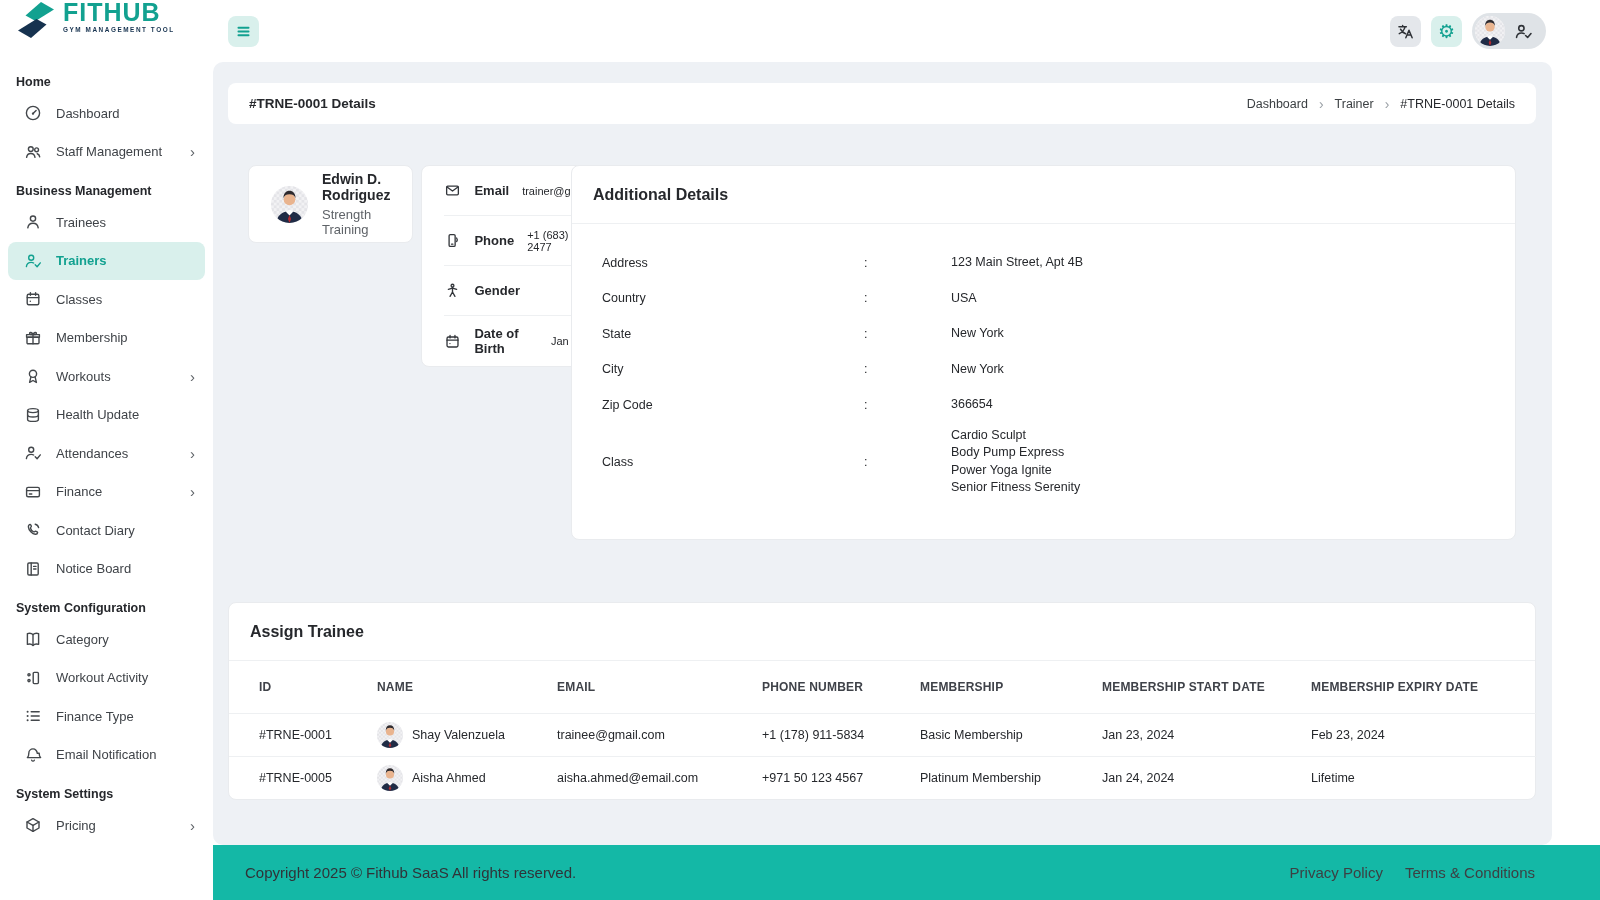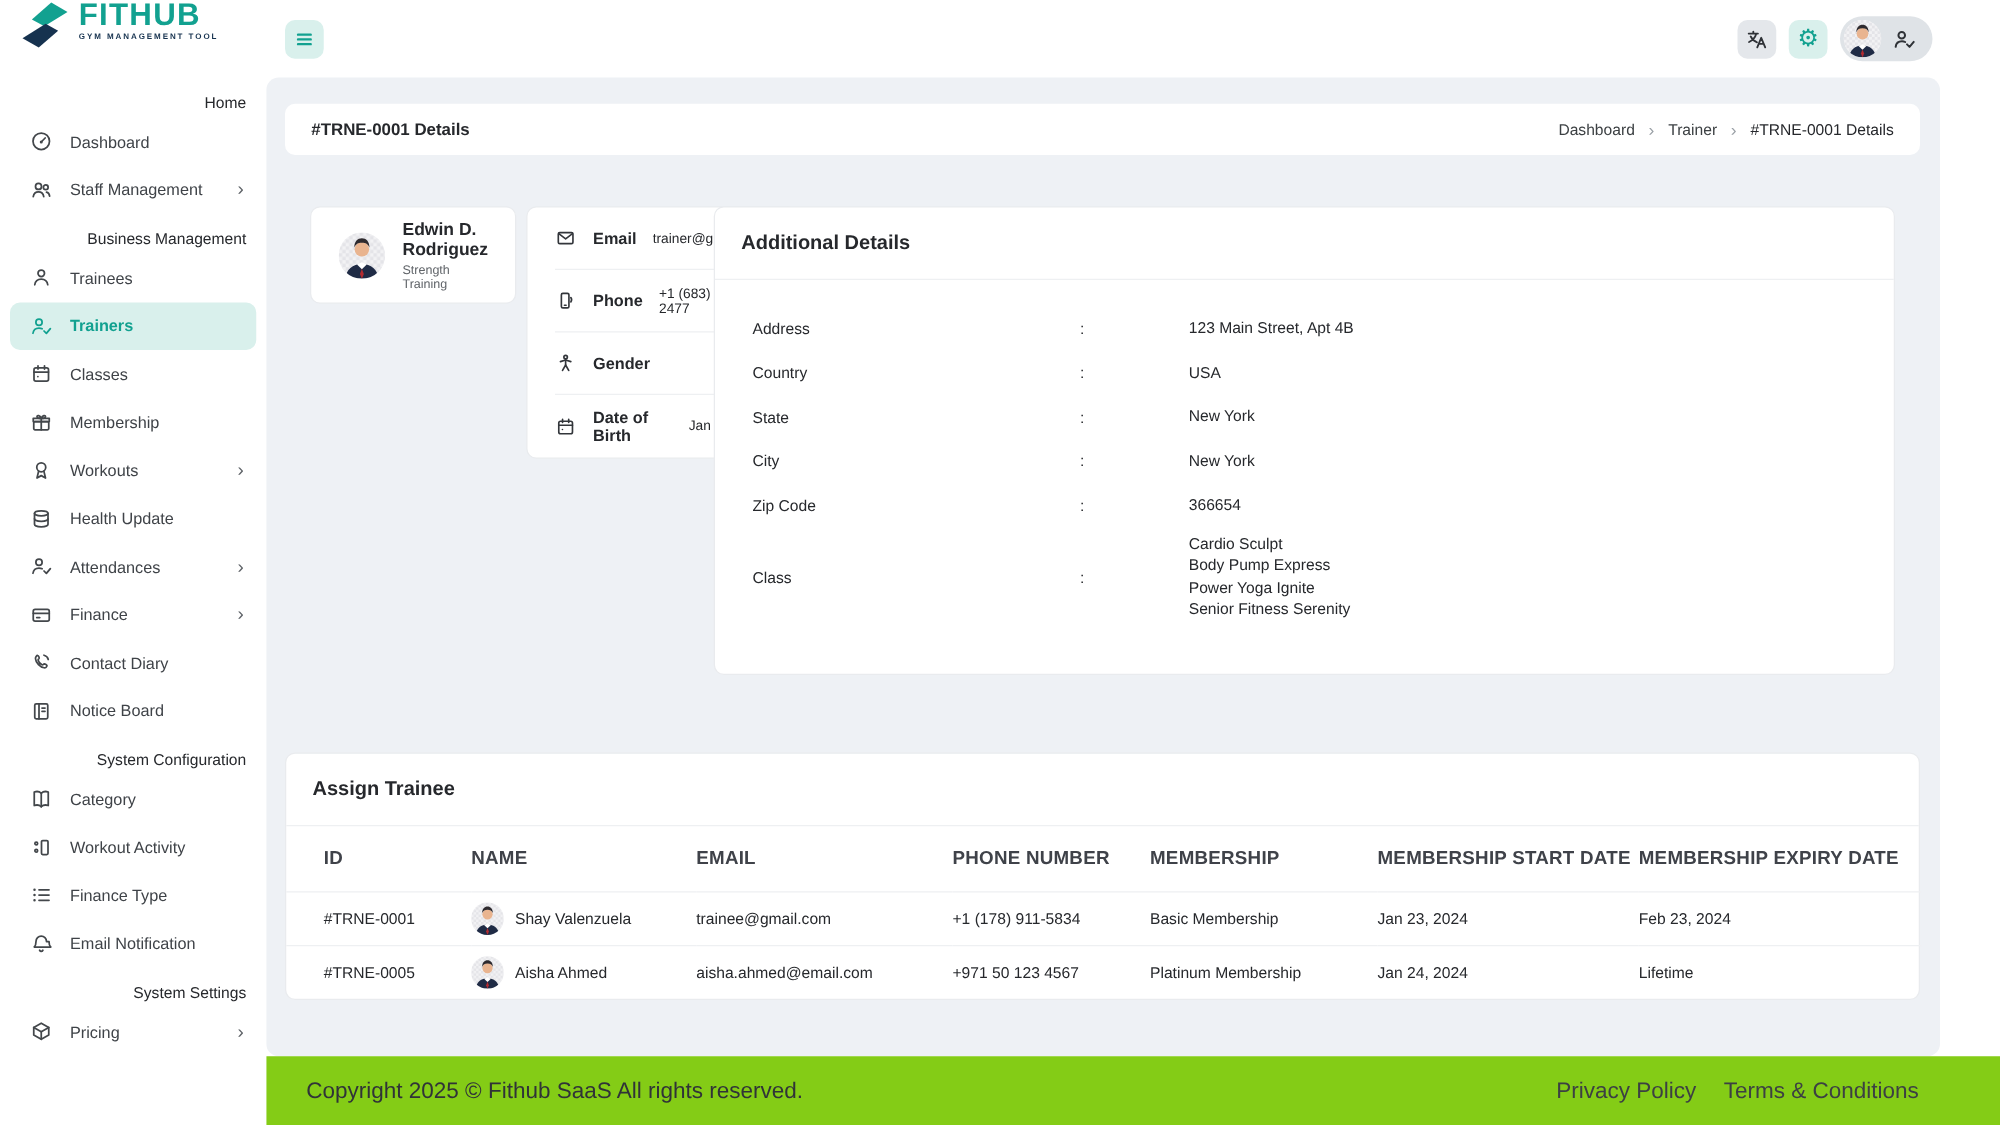--- a/index.html
+++ b/index.html
@@ -8,21 +8,21 @@
   :root{--accent:#12a190;--accent-light:#d9f0ec;--navy:#16324f;--muted:#5f6368;
     --divider:#eef0f2;--card-border:#e9ebee;}
 
   
   .sidebar{position:absolute;left:0;top:0;width:213px;height:900px;background:#fff;z-index:3;padding:0 8px;}
   .logo-row{display:flex;align-items:flex-start;gap:7px;height:62px;padding-left:8px;}
   .logo-mark svg{width:40px;height:40px;display:block}
   .logo-text{display:flex;flex-direction:column;line-height:1}
   .logo-name{font-size:25px;font-weight:bold;color:var(--accent);letter-spacing:1px}
   .logo-sub{font-size:6.4px;font-weight:bold;color:var(--navy);letter-spacing:1.55px;margin-top:2px;text-align:right}
-  .nav-section-title{font-size:12.5px;font-weight:normal;color:#26282c;margin:13px 8px 5px;text-align:right;}
+  .nav-section-title{font-size:12.5px;font-weight:bold;color:#26282c;margin:13px 8px 5px;}
   .nav-item{display:flex;align-items:center;gap:14px;height:38.5px;padding:0 10px 0 16px;
     border-radius:8px;color:#43474b;cursor:pointer;}
   .nav-icon{display:flex;align-items:center;color:#43474b}
   .nav-icon svg{width:18px;height:18px;display:block}
   .nav-label{font-size:13px;flex:1;color:#3f4348}
   .nav-item.active{background:var(--accent-light)}
   .nav-item.active .nav-label{color:var(--accent);font-weight:bold}
   .nav-item.active .nav-icon{color:var(--accent)}
   .nav-chevron{color:#5f6368;font-size:15px;line-height:1}
 
@@ -54,54 +54,54 @@
   .crumb{cursor:pointer}
   .crumb.current{color:#26282c;cursor:default}
   .crumb-sep{color:#9aa0a6;font-size:14px}
 
   .details-row{display:flex;gap:20px;margin:41px 20px 0;align-items:flex-start;}
   .card{background:#fff;border:1px solid var(--card-border);border-radius:8px}
   .profile-col{width:303px;display:flex;flex-direction:row;gap:8px;flex:none}
   .profile-head{display:flex;align-items:center;gap:14px;height:78px;padding:0 22px}
   .profile-head .avatar{width:37px;height:37px;flex:none}
   .profile-name{font-size:14px;font-weight:bold;color:#26282c}
-  .profile-spec{font-size:10px;color:var(--muted);margin-top:4px}
+  .profile-spec{font-size:13px;color:var(--muted);margin-top:4px}
   .profile-fields{padding:0 22px}
   .field-row{display:flex;align-items:center;gap:13px;height:50px;border-bottom:1px solid var(--divider)}
   .field-row:last-child{border-bottom:none}
   .field-icon{display:flex;color:#33363b}
   .field-icon svg{width:17px;height:17px}
   .field-label{font-size:13px;font-weight:bold;flex:1;color:#26282c}
   .field-value{font-size:11px;color:#26282c}
 
   .additional-card{flex:1;height:375px}
   .card-header{padding:20px 21px 19px;font-size:16px;font-weight:bold;color:#26282c;
     border-bottom:1px solid var(--divider)}
   .detail-rows{padding:21px 0 0 30px}
   .detail-row{display:flex;align-items:center;min-height:35.5px;font-size:12.5px}
   .detail-label{width:262px;font-weight:normal;color:#26282c}
   .detail-colon{width:87px;color:#26282c}
   .detail-value{color:#26282c;line-height:17.5px;padding:4px 0}
 
   .assign-card{margin:62px 0 0;}
   .assign-card .card-header{padding:20px 21px 19px}
   table{width:100%;border-collapse:collapse;table-layout:fixed}
-  th{height:52px;text-align:left;font-size:15px;font-weight:bold;color:#3f4249;
+  th{height:52px;text-align:left;font-size:12px;font-weight:bold;color:#3f4249;
     letter-spacing:.2px;border-bottom:1px solid var(--divider)}
   td{height:43px;font-size:12.5px;color:#26282c;border-bottom:1px solid var(--divider)}
   tr:last-child td{border-bottom:none}
   th:first-child,td:first-child{padding-left:30px}
   .name-cell{display:flex;align-items:center;gap:9px}
   .avatar-sm{width:26px;height:26px;border-radius:50%;overflow:hidden;flex:none;background:#f4f4f6}
   .avatar-sm svg{display:block;width:100%;height:100%}
 
   
-  .footer{position:absolute;left:213px;top:845px;width:1387px;height:55px;background:#84cc16;
+  .footer{position:absolute;left:213px;top:845px;width:1387px;height:55px;background:#14b8a6;
     display:flex;align-items:center;justify-content:space-between;padding:0 65px 0 32px;
-    font-size:18px;color:#303338}
+    font-size:15px;color:#303338}
   .footer-links{display:flex;gap:22px}
   .footer-link{color:#3c4043;cursor:pointer}
 </style>
 </head>
 <body>
 
 <svg width="0" height="0" style="position:absolute" aria-hidden="true">
   <defs>
     <pattern id="checker" width="6" height="6" patternUnits="userSpaceOnUse">
       <rect width="6" height="6" fill="#f2f2f4"></rect>

